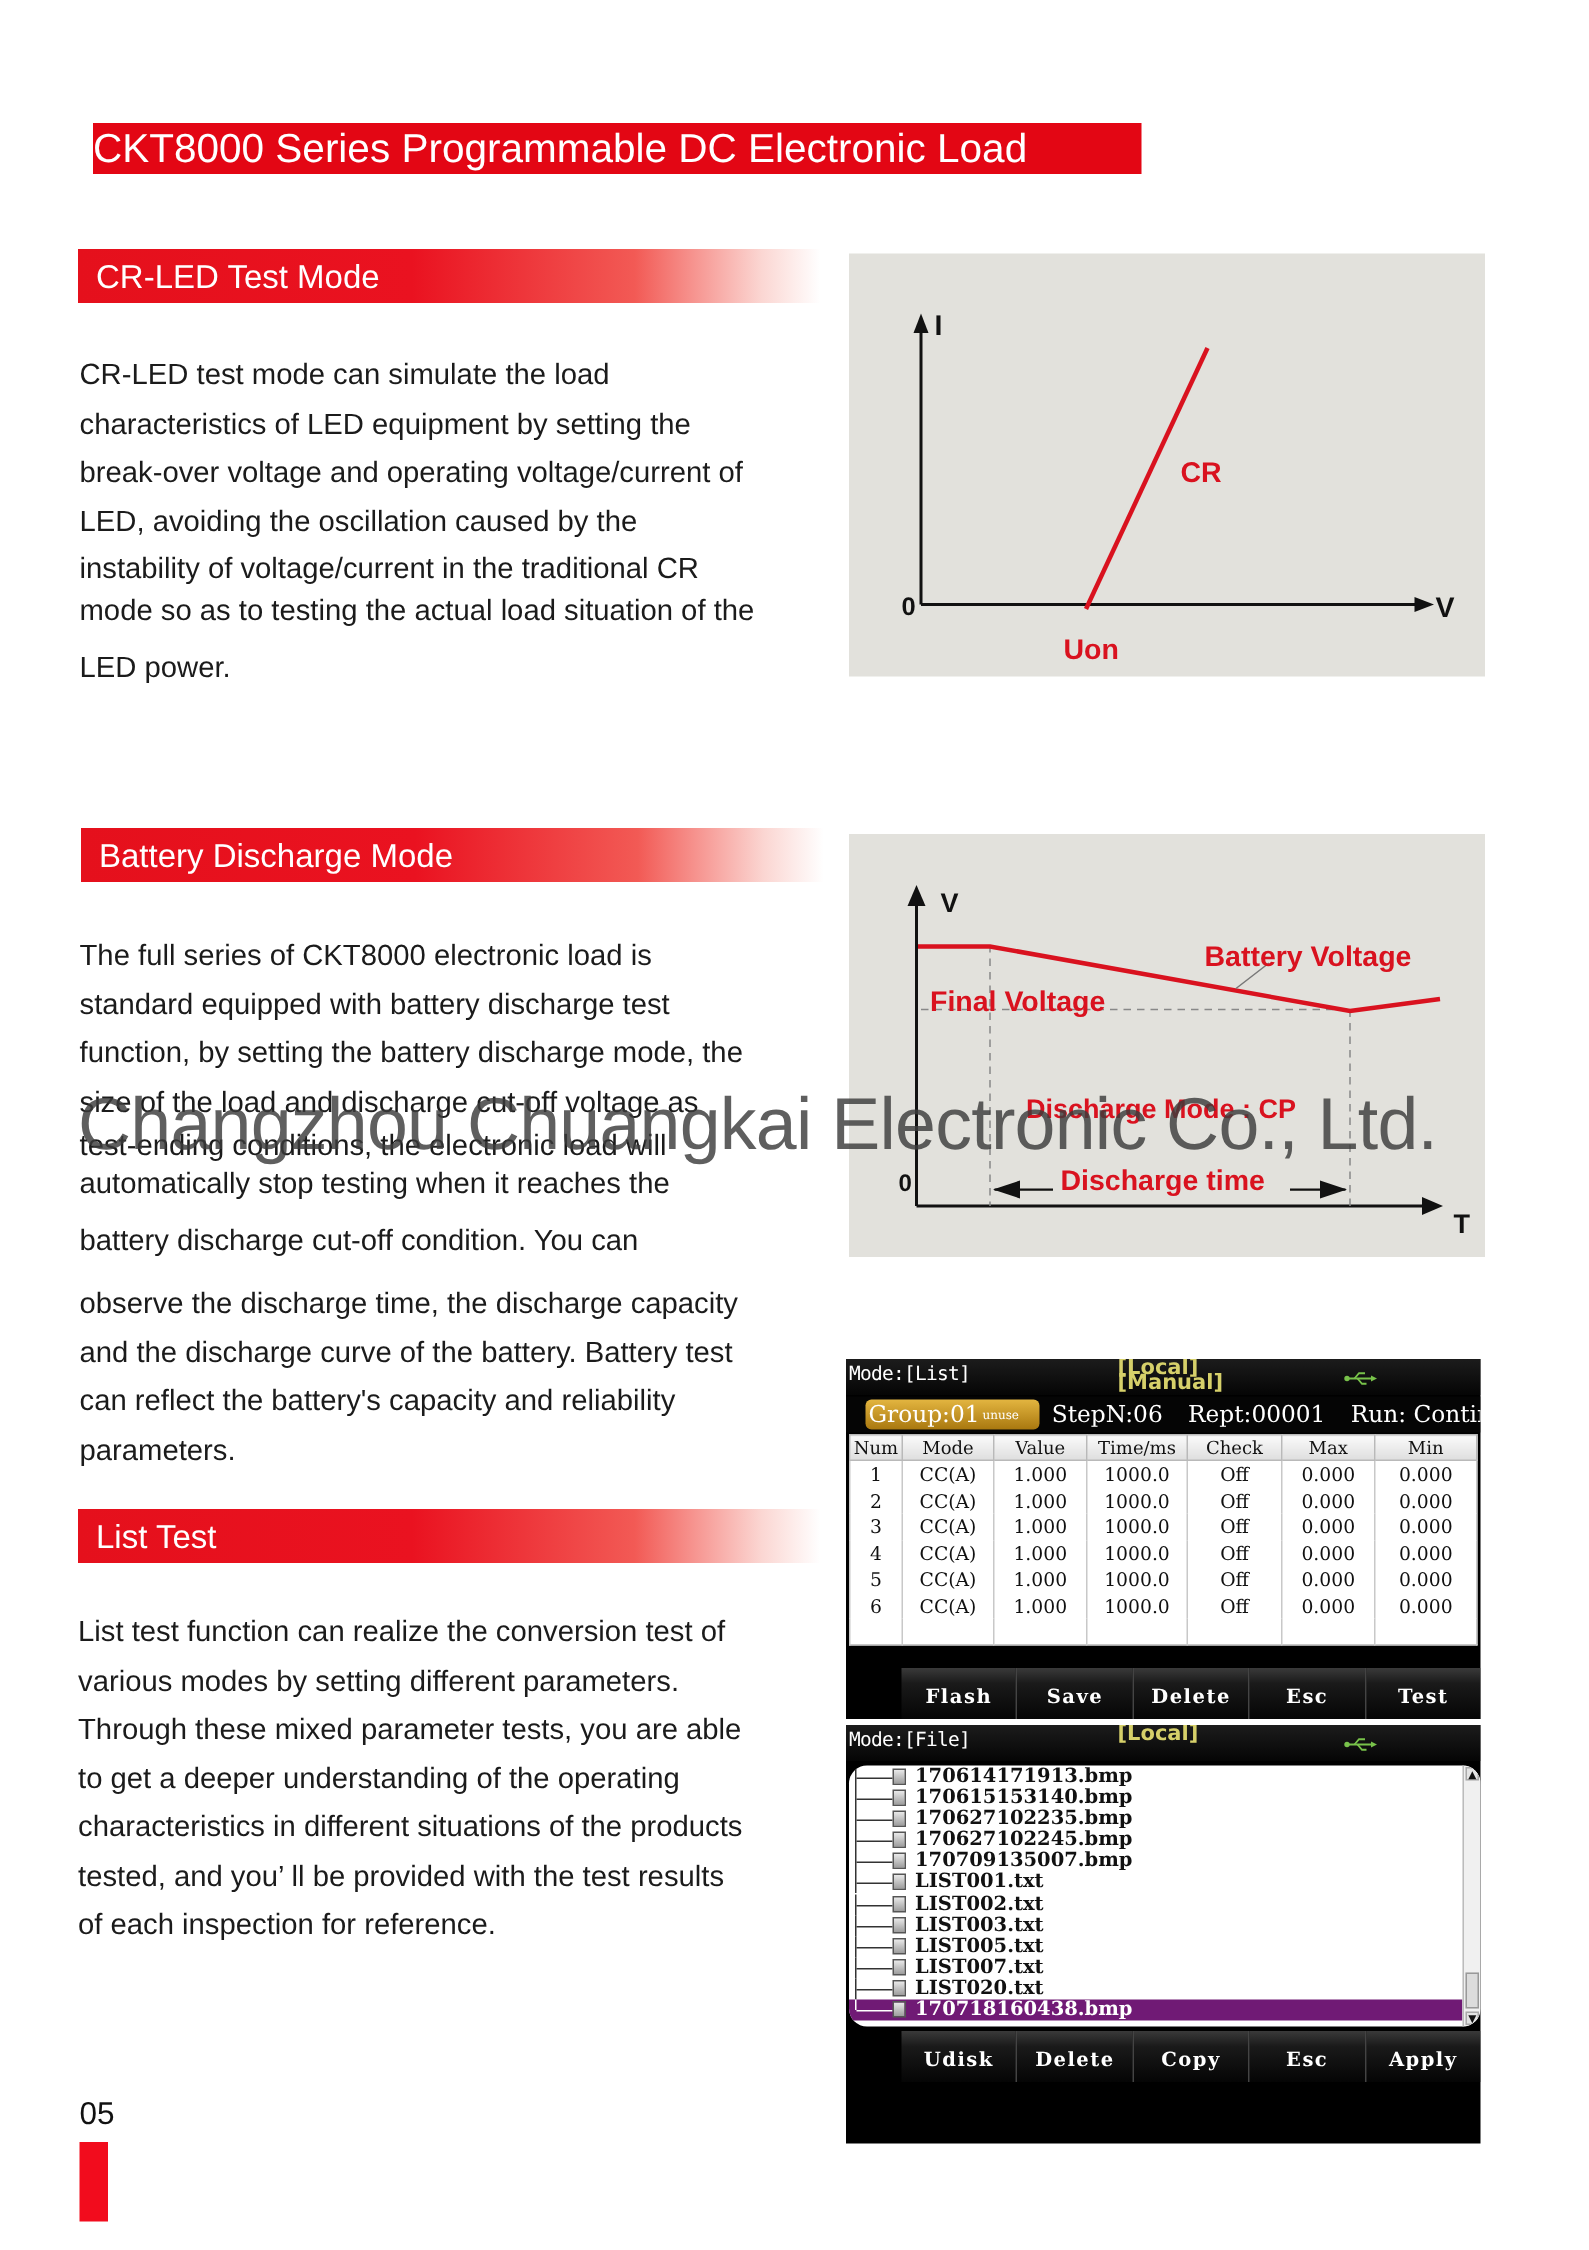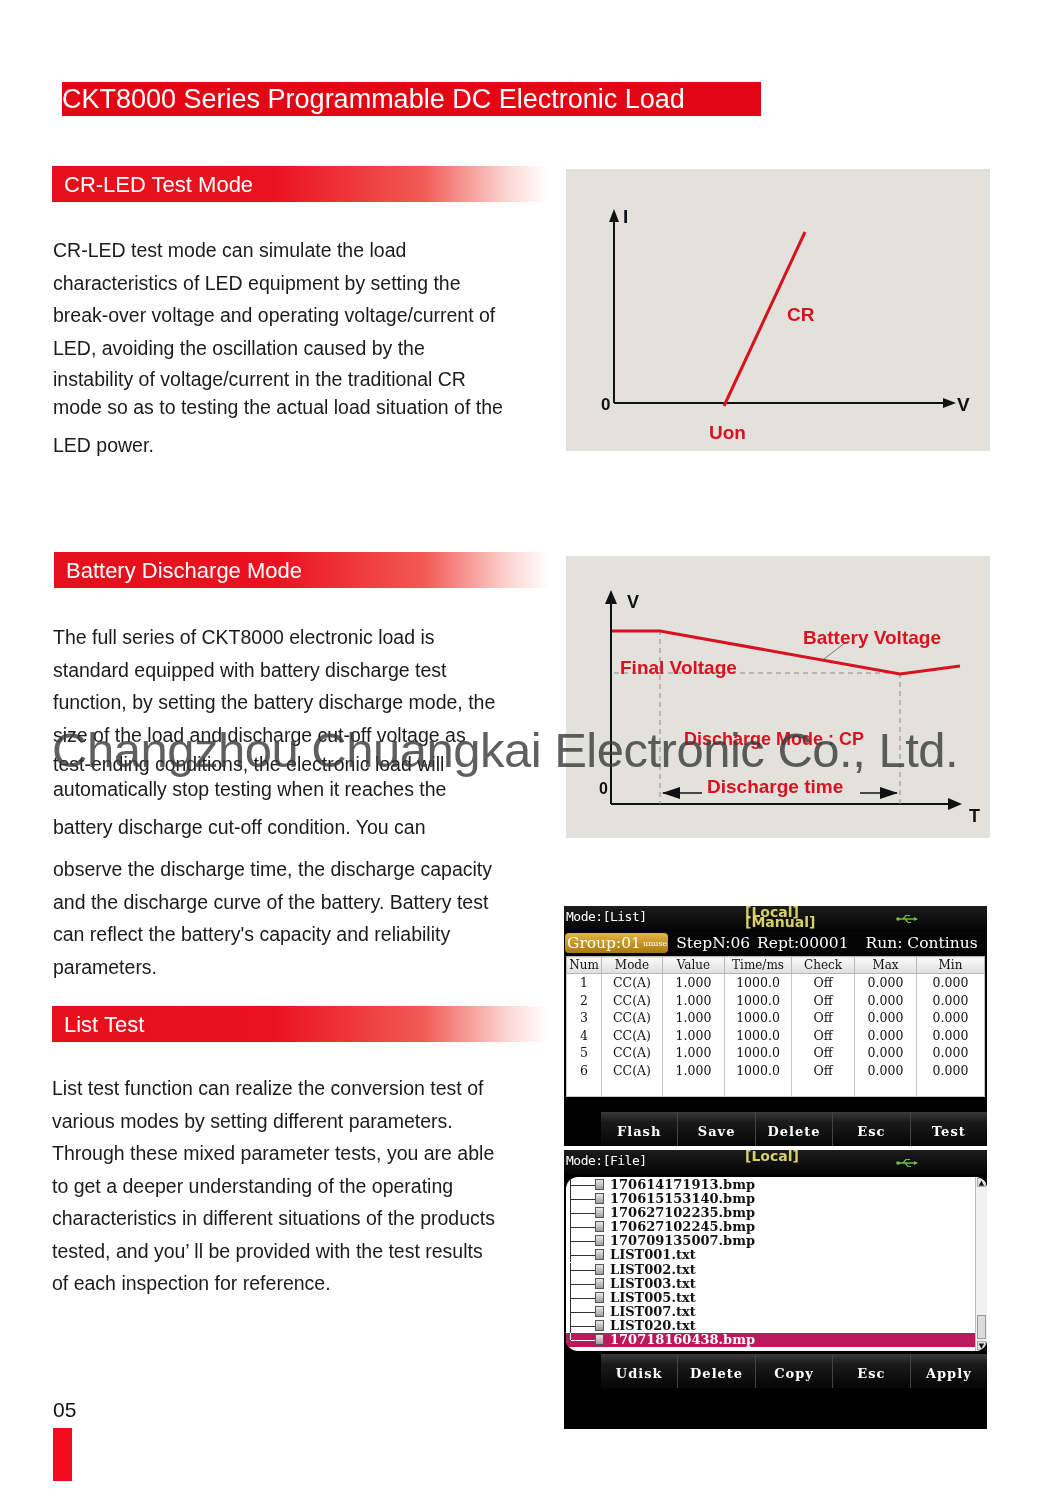--- a/index.html
+++ b/index.html
@@ -37,21 +37,21 @@
   .scr-mode { position: absolute; left: 2px; top: 3px; font-size: 13px; font-family: "DejaVu Sans Mono", monospace; color: #fff; letter-spacing: -0.5px; }
   .scr-local { position: absolute; top: 1px; font-size: 14px; color: #d6d06a; font-weight: bold; line-height: 10px; font-family: "DejaVu Sans", sans-serif; }
   .scr-time { position: absolute; right: 2px; top: 3px; font-size: 13.5px; color: #fff; font-family: "DejaVu Sans Mono", monospace; font-weight: bold; margin-top: 28px; }
   .usb { position: absolute; top: 8px; width: 22px; height: 10px; }
   .scr-status {
     position: absolute; left: 0; top: 25px; right: 0; height: 24px;
     background: #050505; color: #fff; font-size: 15.5px; line-height: 24px; white-space: nowrap;
   }
   .group-pill {
     display: inline-block; background: linear-gradient(#e3b540, #a9780f); color: #fff;
-    border-radius: 4px; padding: 0 1px 0 2px; margin-left: 1px; height: 20px; line-height: 20px;
+    border-radius: 4px; padding: 0 14px 0 2px; margin-left: 13px; height: 20px; line-height: 20px;
   }
   .unuse { font-size: 8px; vertical-align: middle; margin-left: 2px; color: #fff; }
   .st-item { display: inline-block; margin-left: 6px; }
   table.lt {
     position: absolute; left: 2px; top: 50px; width: 419px; border-collapse: collapse;
     background: #fff; font-size: 12.5px; font-family: "DejaVu Serif", serif;
   }
   table.lt th {
     background: linear-gradient(#fafafa, #dedede); font-weight: normal; height: 16px;
     border: 1px solid #b9b9b9; padding: 0; font-size: 12px; color: #111;
@@ -69,21 +69,21 @@
   .softkey:first-child { border-left: none; }
   .filelist {
     position: absolute; left: 2px; top: 27px; width: 421px; height: 174px; background: #fff;
     font-family: "DejaVu Serif", serif; font-size: 13px; overflow: hidden; border-radius: 12px;
   }
   .frow { position: relative; height: 14.1px; line-height: 14px; white-space: nowrap; color: #111; font-weight: bold; }
   .frow .tree { position: absolute; left: 4px; top: 0; width: 26px; height: 14px; border-left: 1px solid #333; }
   .frow .tree::after { content: ""; position: absolute; left: 0; top: 7px; width: 24px; border-top: 1px solid #333; }
   .frow .ficon { position: absolute; left: 29px; top: 1px; width: 9px; height: 11px; background: linear-gradient(#e9e9e9, #9d9d9d); border: 1px solid #555; box-sizing: border-box; }
   .frow .fname { position: absolute; left: 44px; top: 0; }
-  .frow.sel { background: #be185d; color: #fff; margin-right: 12px; }
+  .frow.sel { background: #701a75; color: #fff; margin-right: 12px; }
   .frow.sel .tree { border-left-color: #fff; height: 7px; }
   .frow.sel .tree::after { border-top-color: #fff; }
   .scrollbar { position: absolute; right: 0; top: 0; width: 11px; height: 174px; background: #f0f0f0; border-left: 1px solid #bbb; }
   .sb-arrow { position: absolute; left: 1px; width: 9px; height: 9px; font-size: 7px; line-height: 9px; text-align: center; color: #111; background: #e4e4e4; border: 1px solid #aaa; box-sizing: border-box; }
   .sb-thumb { position: absolute; left: 1px; top: 138px; width: 9px; height: 24px; background: #dcdcdc; border: 1px solid #999; box-sizing: border-box; }
 </style>
 </head>
 <body>
 
 <div class="abs main-title">CKT8000 Series Programmable DC Electronic Load</div>
@@ -177,21 +177,21 @@
         <circle cx="2" cy="5" r="1.8" fill="#78c24a"></circle>
       <polyline points="7,5 10,1.5 14,1.5" fill="none" stroke="#78c24a" stroke-width="1.2"></polyline>
         <polyline points="9,5 12,8.5 15,8.5" fill="none" stroke="#78c24a" stroke-width="1.2"></polyline>
       <polygon points="22,5 18,3 18,7" fill="#78c24a"></polygon>
     </svg>
     <span class="scr-time">13:10:01</span>
   </div>
   <div class="scr-status">
     <span class="group-pill"><span>Group:01</span><span class="unuse">unuse</span></span>
     <span class="st-item" style="margin-left:3px;">StepN:06</span>
-    <span class="st-item" style="margin-left:2px;">Rept:00001</span>
+    <span class="st-item" style="margin-left:12px;">Rept:00001</span>
     <span class="st-item" style="margin-left:12px;">Run: Continus</span>
   </div>
   <table class="lt">
     <thead>
       <tr>
         <th style="width:34px">Num</th>
         <th style="width:60px">Mode</th>
         <th style="width:61px">Value</th>
         <th style="width:66px">Time/ms</th>
         <th style="width:62px">Check</th>

